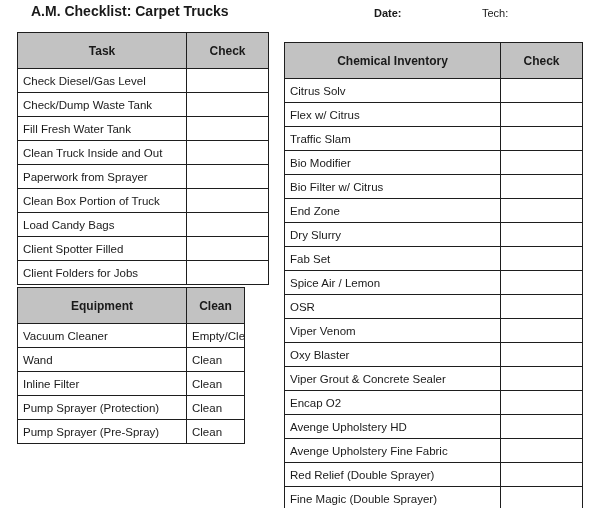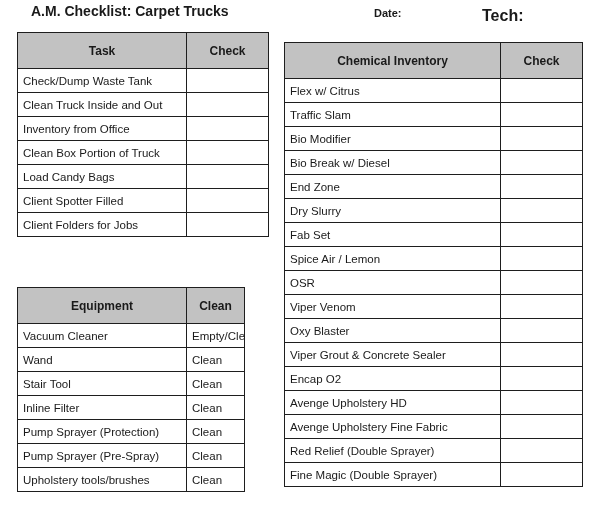--- a/index.html
+++ b/index.html
@@ -1,20 +1,20 @@
 <!DOCTYPE html>
 <html><head>
 <meta charset="utf-8">
 <style>
   html, body { margin:0; padding:0; background:#ffffff; }
   body { width:600px; height:508px; position:relative; overflow:hidden;
          font-family:"Liberation Sans", sans-serif; color:#1a1a1a; }
   .title { position:absolute; left:31px; top:3px; font-size:14px; font-weight:bold; letter-spacing:0px; }
   .date { position:absolute; left:374px; top:7px; font-size:11px; font-weight:bold; }
-  .tech { position:absolute; left:482px; top:7px; font-size:16px; font-weight:bold; }
+  .tech { position:absolute; left:482px; top:7px; font-size:11px; font-weight:normal; }
   table { position:absolute; border-collapse:collapse; table-layout:fixed; }
   td, th { border:1.5px solid #1e1e1e; height:23px; padding:0 0 0 5px; font-size:11.5px;
            white-space:nowrap; overflow:hidden; text-align:left; font-weight:normal; }
   th { background:#c2c2c2; text-align:center; font-weight:bold; padding:6px; font-size:12px; }
   #t-tasks { left:17px; top:32px; width:252px; }
   #t-equip { left:17px; top:287px; width:228px; }
   #t-chem { left:284px; top:32px; width:299px;margin-top:10px; }
   #t-tasks col.a, #t-equip col.a { width:169px; }
   #t-chem col.a { width:216px; }
 </style>
@@ -31,29 +31,37 @@
       <col>
     </colgroup>
   <thead>
     <tr>
       <th>Task</th>
       <th>Check</th>
     </tr>
   </thead>
   <tbody id="tasks-body">
       <tr>
+        <td>Check Diesel/Gas Level</td>
+        <td></td>
+      </tr>
+      <tr>
         <td>Check/Dump Waste Tank</td>
         <td></td>
       </tr>
       <tr>
+        <td>Fill Fresh Water Tank</td>
+        <td></td>
+      </tr>
+      <tr>
         <td>Clean Truck Inside and Out</td>
         <td></td>
       </tr>
       <tr>
-        <td>Inventory from Office</td>
+        <td>Paperwork from Sprayer</td>
         <td></td>
       </tr>
       <tr>
         <td>Clean Box Portion of Truck</td>
         <td></td>
       </tr>
       <tr>
         <td>Load Candy Bags</td>
         <td></td>
       </tr>
@@ -82,68 +90,64 @@
   <tbody id="equip-body">
       <tr>
         <td>Vacuum Cleaner</td>
         <td>Empty/Clean</td>
       </tr>
       <tr>
         <td>Wand</td>
         <td>Clean</td>
       </tr>
       <tr>
-        <td>Stair Tool</td>
-        <td>Clean</td>
-      </tr>
-      <tr>
         <td>Inline Filter</td>
         <td>Clean</td>
       </tr>
       <tr>
         <td>Pump Sprayer (Protection)</td>
         <td>Clean</td>
       </tr>
       <tr>
         <td>Pump Sprayer (Pre-Spray)</td>
-        <td>Clean</td>
-      </tr>
-      <tr>
-        <td>Upholstery tools/brushes</td>
         <td>Clean</td>
       </tr>
     </tbody>
 </table>
 
 <table id="t-chem">
   <colgroup>
       <col class="a">
       <col>
     </colgroup>
   <thead>
     <tr>
       <th>Chemical Inventory</th>
       <th>Check</th>
     </tr>
   </thead>
   <tbody id="chem-body">
       <tr>
+        <td>Citrus Solv</td>
+        <td></td>
+      </tr>
+      <tr>
         <td>Flex w/ Citrus</td>
         <td></td>
       </tr>
       <tr>
         <td>Traffic Slam</td>
         <td></td>
       </tr>
       <tr>
         <td>Bio Modifier</td>
         <td></td>
       </tr>
       <tr>
-        <td>Bio Break w/ Diesel</td>
+        <td>Bio Filter w/ Citrus</td>
         <td></td>
       </tr>
       <tr>
         <td>End Zone</td>
         <td></td>
       </tr>
       <tr>
         <td>Dry Slurry</td>
         <td></td>
       </tr>

